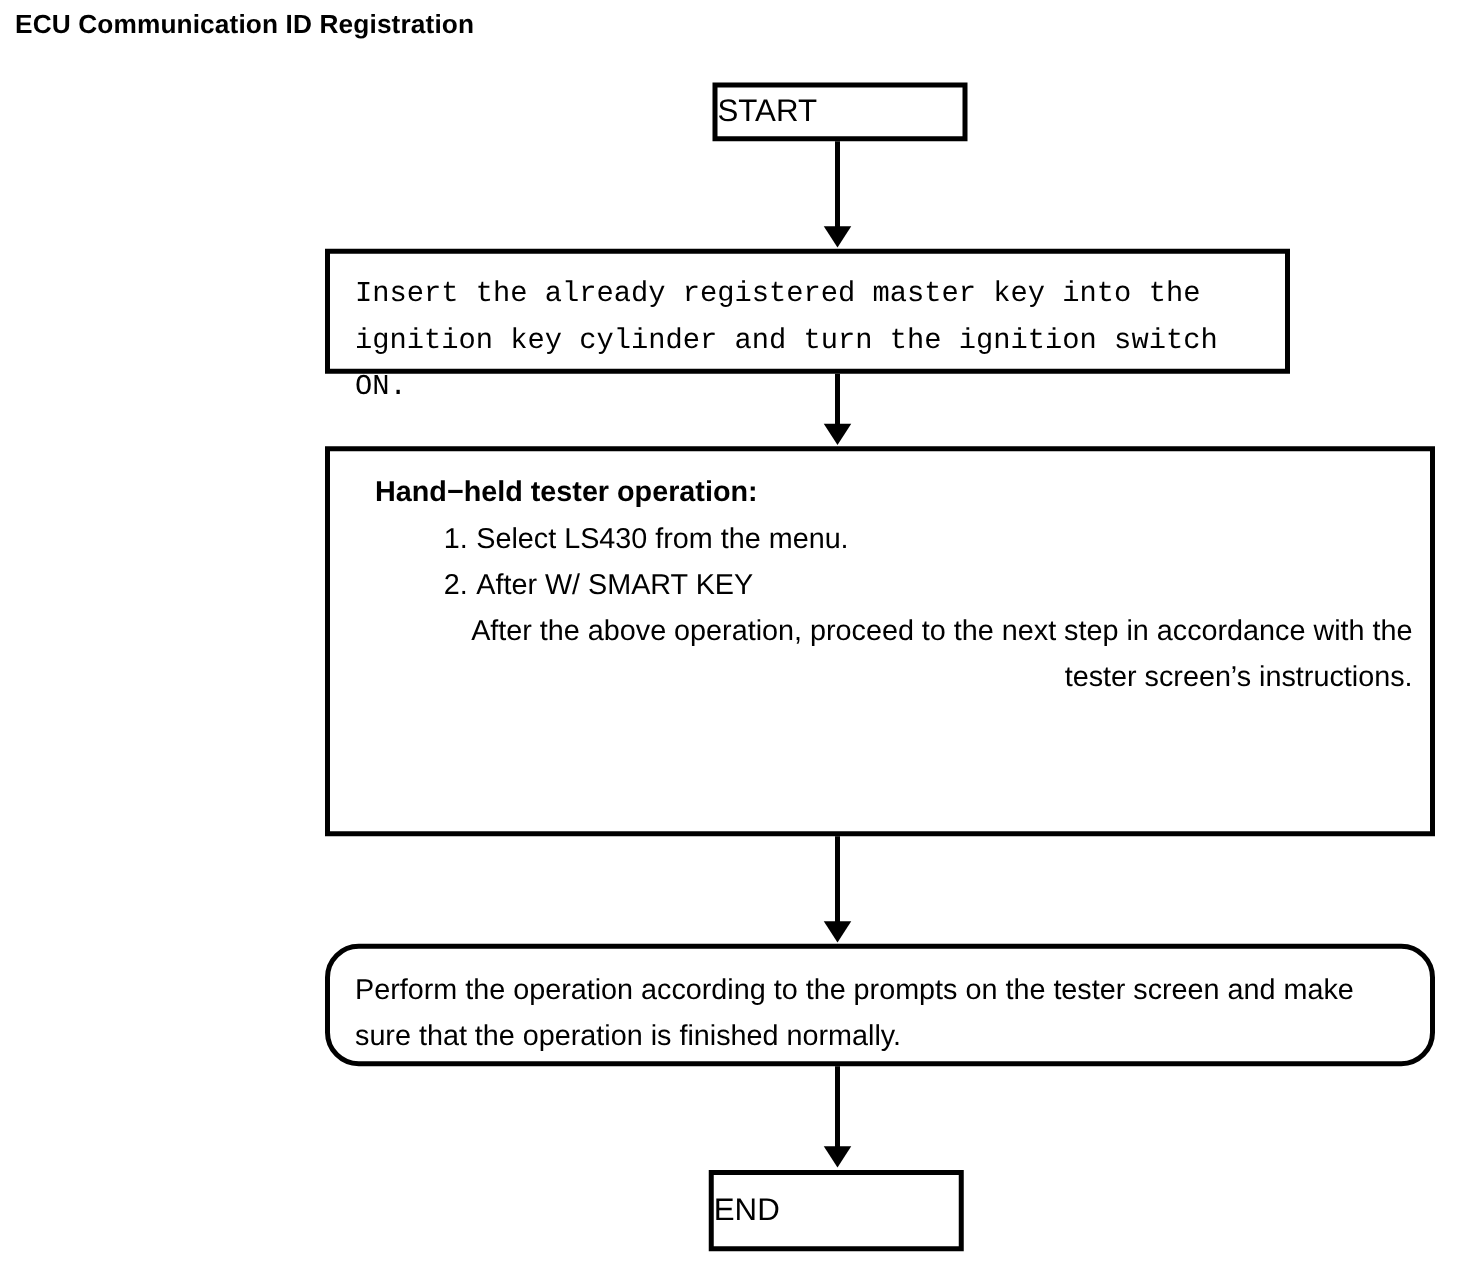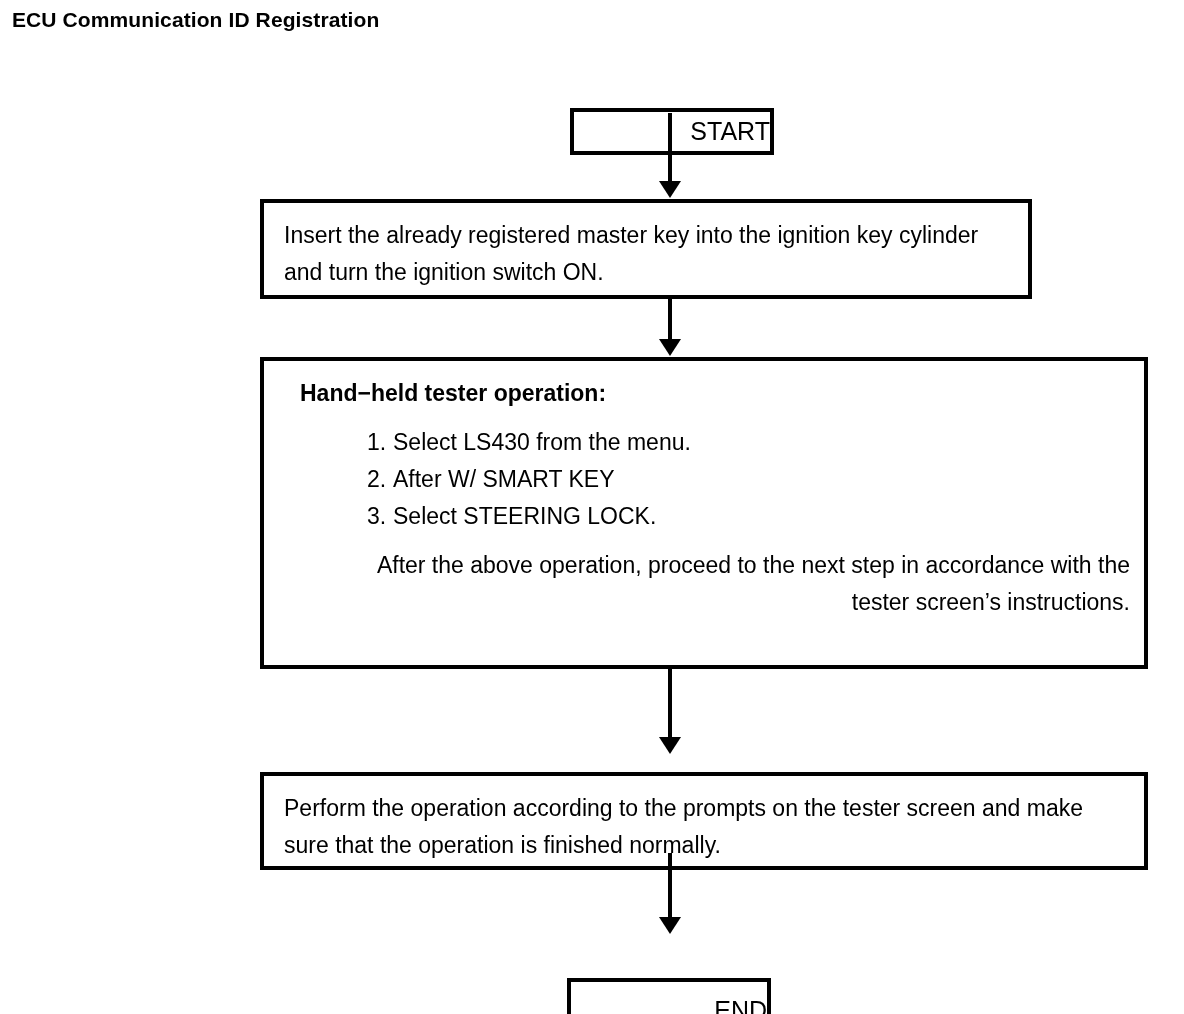--- a/index.html
+++ b/index.html
@@ -30,24 +30,23 @@
   .node {
     position: absolute;
     box-sizing: border-box;
     border: 4px solid #000000;
     background: #ffffff;
   }
 
   .terminal {
     display: flex;
     align-items: center;
-    justify-content: flex-end;
+    justify-content: flex-start;
     font-size: 25px;
     line-height: 1;
-    margin-top: 42px;
   }
 
   #node-start {
     left: 570px;
     top: 66px;
     width: 204px;
     height: 47px;
   }
 
   #node-end {
@@ -61,47 +60,49 @@
     padding: 14px 18px 10px 20px;
     font-size: 23px;
     line-height: 37px;
   }
 
   #node-ignition {
     left: 260px;
     top: 199px;
     width: 772px;
     height: 100px;
+    font-family: Liberation Mono, monospace;
   }
 
   #node-tester {
     left: 260px;
     top: 357px;
     width: 888px;
     height: 312px;
     padding: 10px 14px 8px 36px;
   }
 
   #node-verify {
     left: 260px;
-    top: 772px;
+    top: 755px;
     width: 888px;
     height: 98px;
+    border-radius: 27px;
   }
 
   .tester-heading {
     font-size: 23px;
     font-weight: bold;
     line-height: 37px;
     margin: 4px 0 0 0;
   }
 
   .tester-steps {
     list-style: none;
-    margin: 12px;
+    margin: 0;
     padding: 0 0 0 55px;
   }
   .tester-steps li {
     font-size: 23px;
     line-height: 37px;
     white-space: nowrap;
   }
   .step-num {
     display: inline-block;
     width: 26px;
@@ -179,23 +180,20 @@
 
   <div class="tester-heading">Hand−held tester operation:</div>
 
   <ul class="tester-steps">
     <li>
       <span class="step-num">1.</span><span>Select LS430 from the menu.</span>
     </li>
     <li>
       <span class="step-num">2.</span><span>After W/ SMART KEY</span>
     </li>
-    <li>
-      <span class="step-num">3.</span><span>Select STEERING LOCK.</span>
-    </li>
   </ul>
 
   <p class="tester-note">After the above operation, proceed to the next step in accordance with the tester screen’s instructions.</p>
 </div>
 
 <div class="connector" id="conn-tester-verify">
   <div class="stem"></div>
   <div class="head"></div>
 </div>
 

